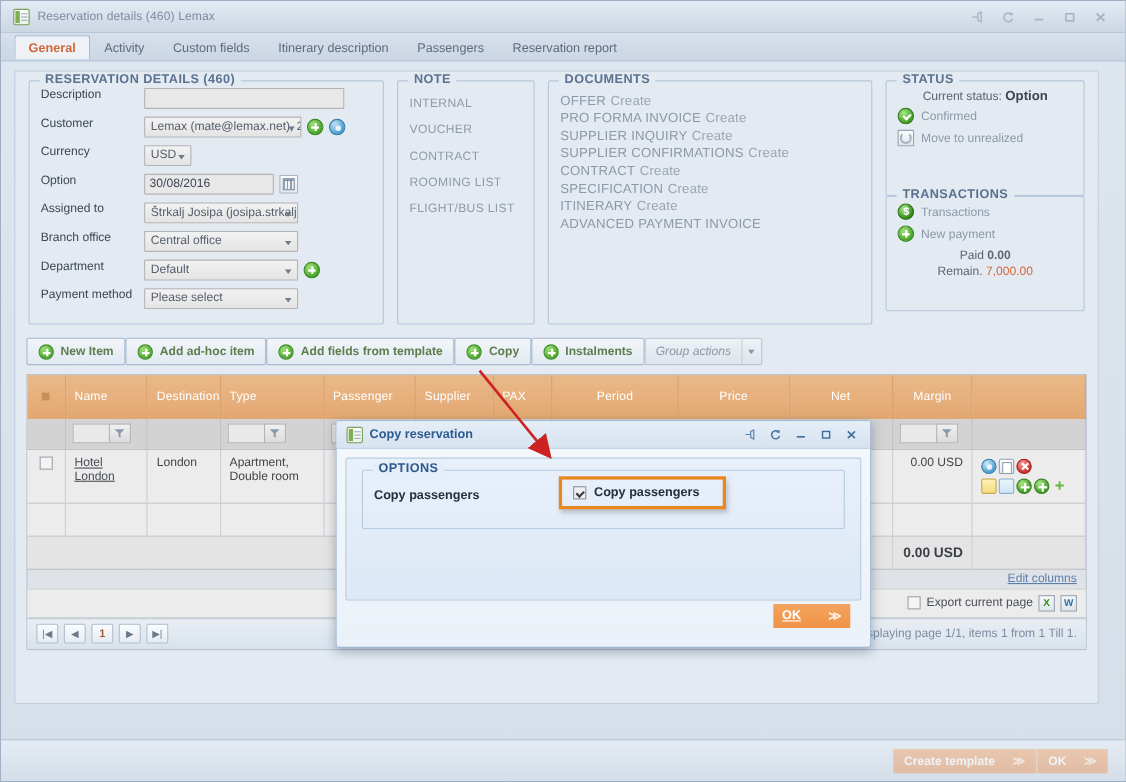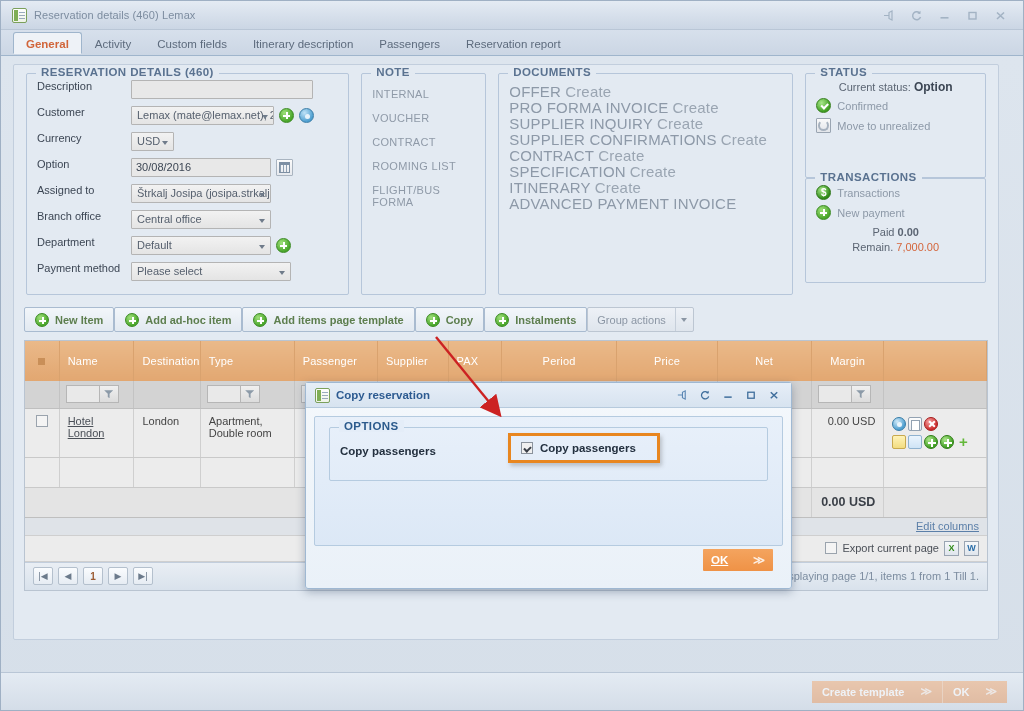--- a/index.html
+++ b/index.html
@@ -158,21 +158,21 @@
     border-radius:50%;background:#e7f3fb;
   }
 
   
   #fs-note{ width:128px; height:222px; }
   .doclink{ font-size:11px; color:#8f9aa8; letter-spacing:.3px; margin:0 0 9px 0; }
   #fs-note .doclink{ margin-bottom:12px; }
 
   
   #fs-docs{ width:303px; height:222px; }
-  #fs-docs .docrow{ margin-bottom:3px; font-size:15px; letter-spacing:.2px; line-height:13px;}
+  #fs-docs .docrow{ margin-bottom:3px; font-size:12px; letter-spacing:.2px; line-height:13px;}
   .docname{ color:#8d99a8; }
   .doccreate{ color:#9aa5b2; margin-left:4px; }
 
   
   #right-col{ width:190px; display:flex; flex-direction:column; gap:0;text-align:center; }
   #fs-status{ height:105px; }
   #fs-trans{ height:105px; }
   .sline{ display:flex; align-items:center; gap:6px; margin-bottom:5px; font-size:11px; color:#8d99a8;}
   .badge-check{
     width:15px;height:15px;border-radius:50%;flex:0 0 15px;
@@ -209,20 +209,21 @@
     height:25px; display:flex; align-items:center; gap:6px;
     padding:0 10px; border:1px solid #a9bbd0; border-radius:2px;
     background:linear-gradient(#f2f6fa,#e2e9f1);
     font-size:11px; font-weight:bold; color:#5d7e4e; cursor:default;
   }
   .tbtn .ico-plus{ width:14px;height:14px;flex:0 0 14px;}
   #group-actions{
     height:25px; display:flex; align-items:stretch;
     border:1px solid #bcc6d2; border-radius:2px; overflow:hidden;
     background:linear-gradient(#edf1f6,#dfe5ed);
+    font-style:italic;
   }
   #group-actions .ga-label{ display:flex;align-items:center;padding:0 9px;font-size:11px;color:#8b96a4;}
   #group-actions .ga-arrow{
     width:18px; border-left:1px solid #c6cfda; display:flex;align-items:center;justify-content:center;
   }
   #group-actions .ga-arrow:after{
     content:""; border-left:3.5px solid transparent;border-right:3.5px solid transparent;
     border-top:4px solid #8b96a4;
   }
 
@@ -464,21 +465,21 @@
           <div class="frow">
             <div class="flabel">Currency</div>
             <div class="fctl">
               <div class="sel small" style="width:43px">USD</div>
             </div>
           </div>
 
           <div class="frow">
             <div class="flabel">Option</div>
             <div class="fctl">
-              <div class="inp" style="width:140px">30/08/2016</div>
+              <div class="inp" style="width:118px">30/08/2016</div>
               <div class="cal-btn"></div>
             </div>
           </div>
 
           <div class="frow">
             <div class="flabel">Assigned to</div>
             <div class="fctl">
               <div class="sel" style="width:140px">Štrkalj Josipa (josipa.strkalj</div>
             </div>
           </div>
@@ -494,33 +495,33 @@
             <div class="flabel">Department</div>
             <div class="fctl">
               <div class="sel" style="width:140px">Default</div>
               <div class="ico-plus"></div>
             </div>
           </div>
 
           <div class="frow">
             <div class="flabel">Payment method</div>
             <div class="fctl">
-              <div class="sel" style="width:160px">Please select</div>
+              <div class="sel" style="width:140px">Please select</div>
             </div>
           </div>
         </fieldset>
 
         <fieldset class="fs" id="fs-note">
           <div class="legend">NOTE</div>
           <div style="margin-top:8px">
             <div class="doclink">INTERNAL</div>
             <div class="doclink">VOUCHER</div>
             <div class="doclink">CONTRACT</div>
             <div class="doclink">ROOMING LIST</div>
-            <div class="doclink">FLIGHT/BUS FORMA</div>
+            <div class="doclink">FLIGHT/BUS LIST</div>
           </div>
         </fieldset>
 
         <fieldset class="fs" id="fs-docs">
           <div class="legend">DOCUMENTS</div>
           <div style="margin-top:5px">
             <div class="docrow">
               <span class="docname">OFFER</span><span class="doccreate">Create</span>
             </div>
             <div class="docrow">
@@ -590,21 +591,21 @@
         <div class="tbtn">
           <span class="ico-plus"></span>
           <span>New Item</span>
         </div>
         <div class="tbtn">
           <span class="ico-plus"></span>
           <span>Add ad-hoc item</span>
         </div>
         <div class="tbtn">
           <span class="ico-plus"></span>
-          <span>Add items page template</span>
+          <span>Add fields from template</span>
         </div>
         <div class="tbtn">
           <span class="ico-plus"></span>
           <span>Copy</span>
         </div>
         <div class="tbtn">
           <span class="ico-plus"></span>
           <span>Instalments</span>
         </div>
         <div id="group-actions">

